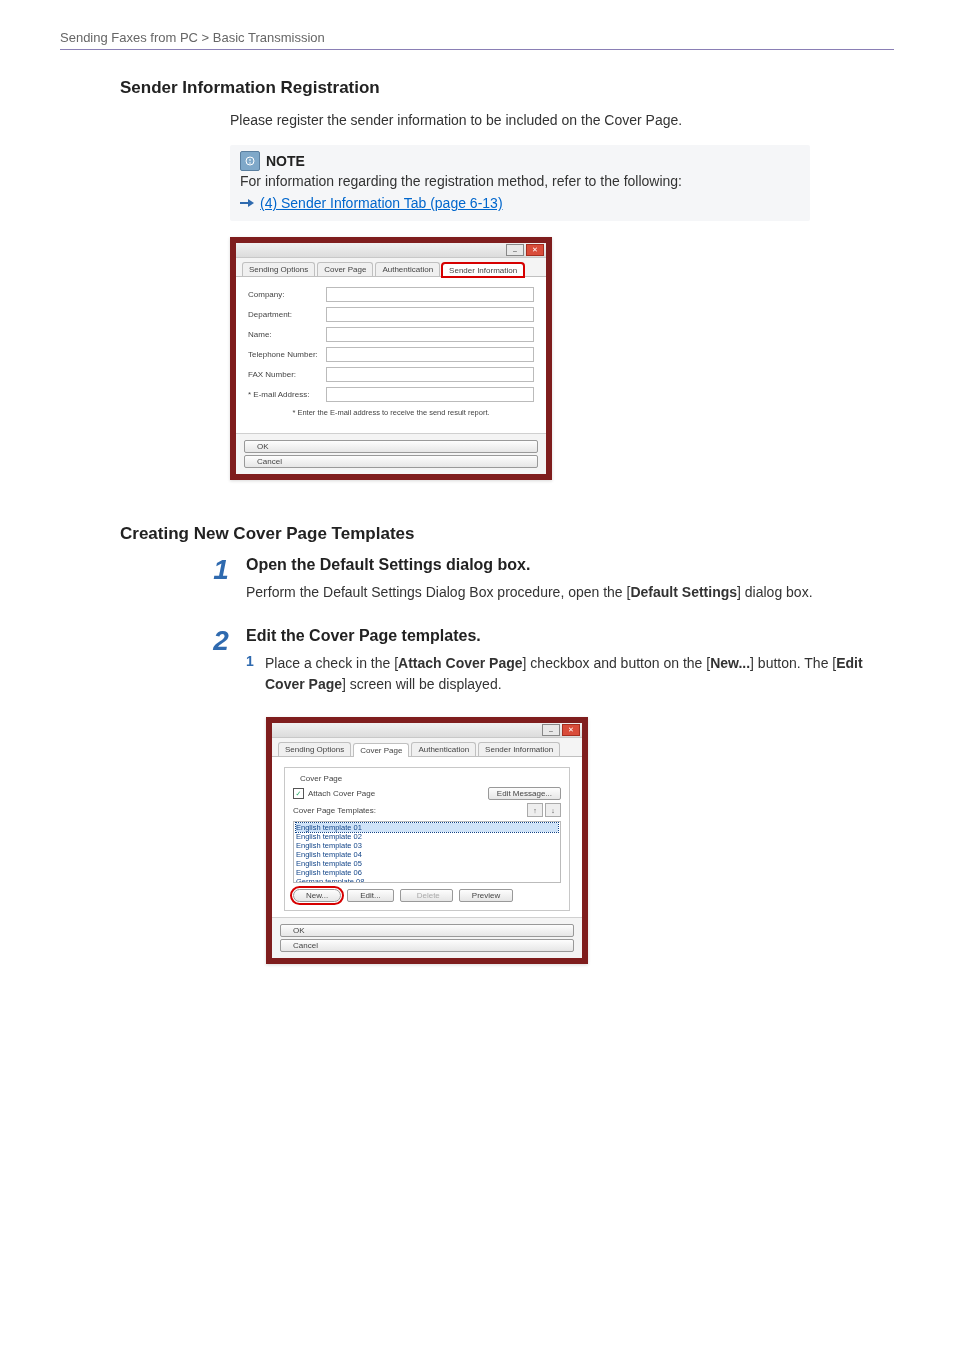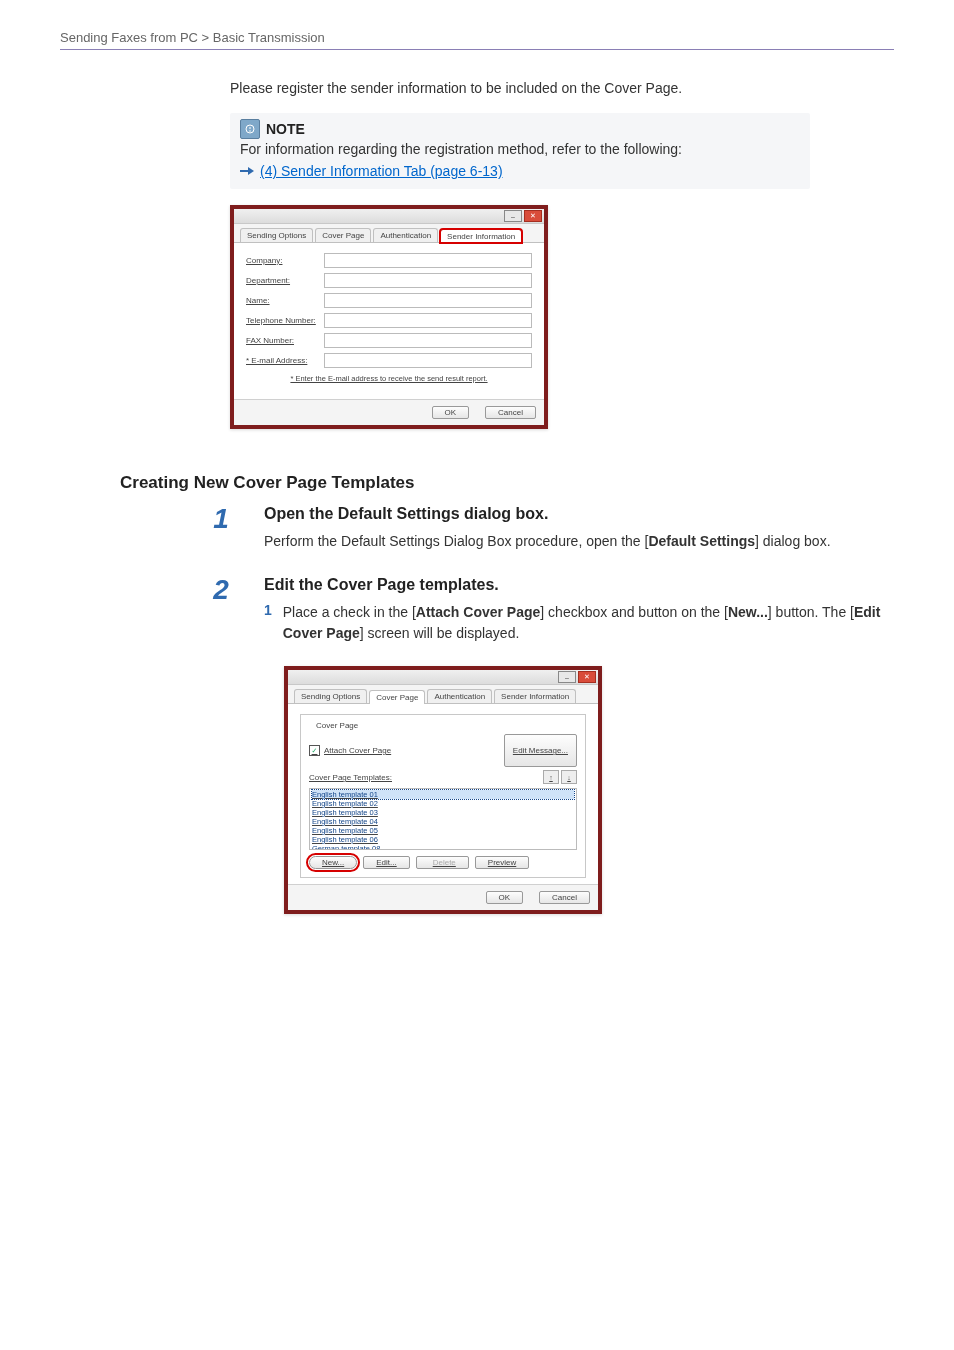--- a/index.html
+++ b/index.html
@@ -81,21 +81,21 @@
   .arrow-icon svg { display: block; }
   .link-text {
     color: #0066cc;
     text-decoration: underline;
   }
 
   
   .dialog {
     margin: 16px 0 6px 170px;
     width: 310px;
-    border: 4px solid #7f1d1d;
+    border: 6px solid #7f1d1d;
     box-shadow: 0 1px 3px rgba(0,0,0,.15);
     background: #1d4ed8;
     font-size: 8px;
     color: #444;
   }
   .dialog .titlebar {
     height: 14px;
     background: linear-gradient(#f0f0f0,#dcdcdc);
     border-bottom: 1px solid #c8c8c8;
     display: flex;
@@ -129,21 +129,20 @@
     background: #f0f0f0;
     border-top-left-radius: 3px;
     border-top-right-radius: 3px;
     font-size: 8px;
   }
   .tab.active { background: #ffffff; position: relative; top: 1px; }
   .tab.highlighted { outline: 2px solid #d60000; outline-offset: -1px; }
   .dialog-body {
     background: #ffffff;
     padding: 10px 12px 6px 12px;
-    text-decoration: underline;
   }
   .form-row {
     display: flex;
     align-items: center;
     margin-bottom: 5px;
   }
   .form-label {
     width: 78px;
     font-size: 8px;
     color: #444;
@@ -158,22 +157,23 @@
     font-size: 7.5px;
     color: #444;
     text-align: center;
     margin: 6px 0 10px 0;
   }
   .dialog-footer {
     background: #f4f4f4;
     border-top: 1px solid #d0d0d0;
     display: flex;
     justify-content: flex-end;
-    gap: 16px;
+    gap: 2px;
     padding: 6px 8px;
+    flex-direction: column;
   }
   .btn {
     border: 1px solid #999;
     background: linear-gradient(#fdfdfd,#e6e6e6);
     padding: 1px 12px;
     font-size: 8px;
     border-radius: 2px;
   }
   .btn.disabled { color: #aaa; padding-left: 16px; }
   .step-row {
@@ -185,21 +185,21 @@
   .step-num {
     font-family: Arial, sans-serif;
     font-size: 28px;
     font-weight: bold;
     font-style: italic;
     color: #2f6aaf;
     line-height: 1;
     width: 22px;
     text-align: center;
   }
-  .step-content { flex: 1; margin-left: 18px; }
+  .step-content { flex: 1; }
   .step-title {
     font-size: 16px;
     font-weight: bold;
     color: #222;
     margin: 0 0 8px 0;
   }
   .step-text {
     font-size: 14px;
     line-height: 1.5;
     margin: 0 0 6px 0;
@@ -284,20 +284,21 @@
   }
 </style>
 </head>
 <body>
 
 <div class="page">
 
   <div class="breadcrumb">Sending Faxes from PC &gt; Basic Transmission</div>
   <hr class="hr-top">
 
+  <h3 class="section-h3">Sender Information Registration</h3>
   <p class="body-text">Please register the sender information to be included on the Cover Page.</p>
 
   <div class="note-box">
     <div class="note-head">
       <span class="note-icon">
         <svg viewBox="0 0 24 24">
             <circle cx="12" cy="12" r="8" fill="none" stroke="#fff" stroke-width="2"></circle>
             <line x1="12" y1="8" x2="12" y2="12" stroke="#fff" stroke-width="2"></line>
             <circle cx="12" cy="16" r="1.5" fill="#fff"></circle>
           </svg>
@@ -396,21 +397,21 @@
             <span class="tab">Authentication</span>
             <span class="tab">Sender Information</span>
           </div>
         <div class="dialog-body">
           <div class="fieldset">
             <div class="fieldset-title">Cover Page</div>
             <div class="checkbox-row">
               <span class="cp-box">✓</span>
               <span>Attach Cover Page</span>
               <span style="flex:1"></span>
-              <span class="btn" style="padding:11px 8px;">Edit Message...</span>
+              <span class="btn" style="padding:1px 8px;">Edit Message...</span>
             </div>
             <div class="label-text">Cover Page Templates:</div>
             <div class="sort-ctrls">
               <span class="sort-btn">↑</span>
               <span class="sort-btn">↓</span>
             </div>
             <div class="template-list" id="tpl-list" style="position:relative;">
             <div class="sel">English template 01</div>
                 <div>English template 02</div>
                 <div>English template 03</div>

